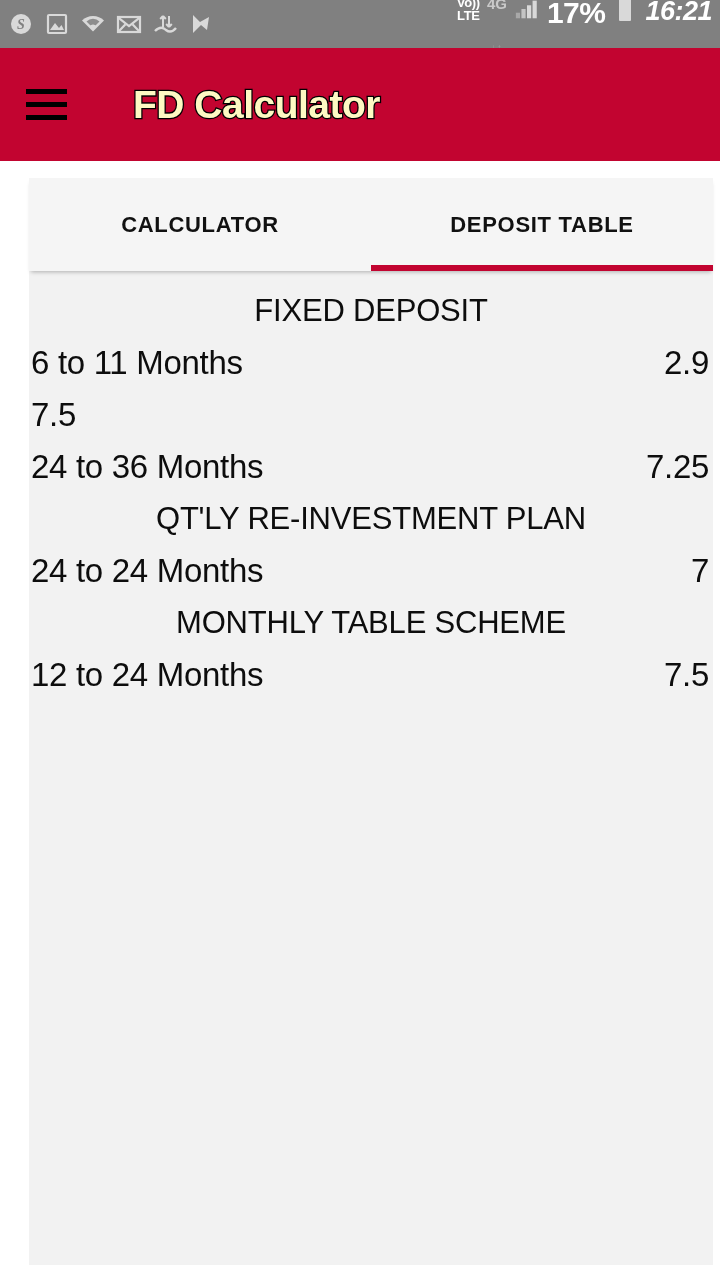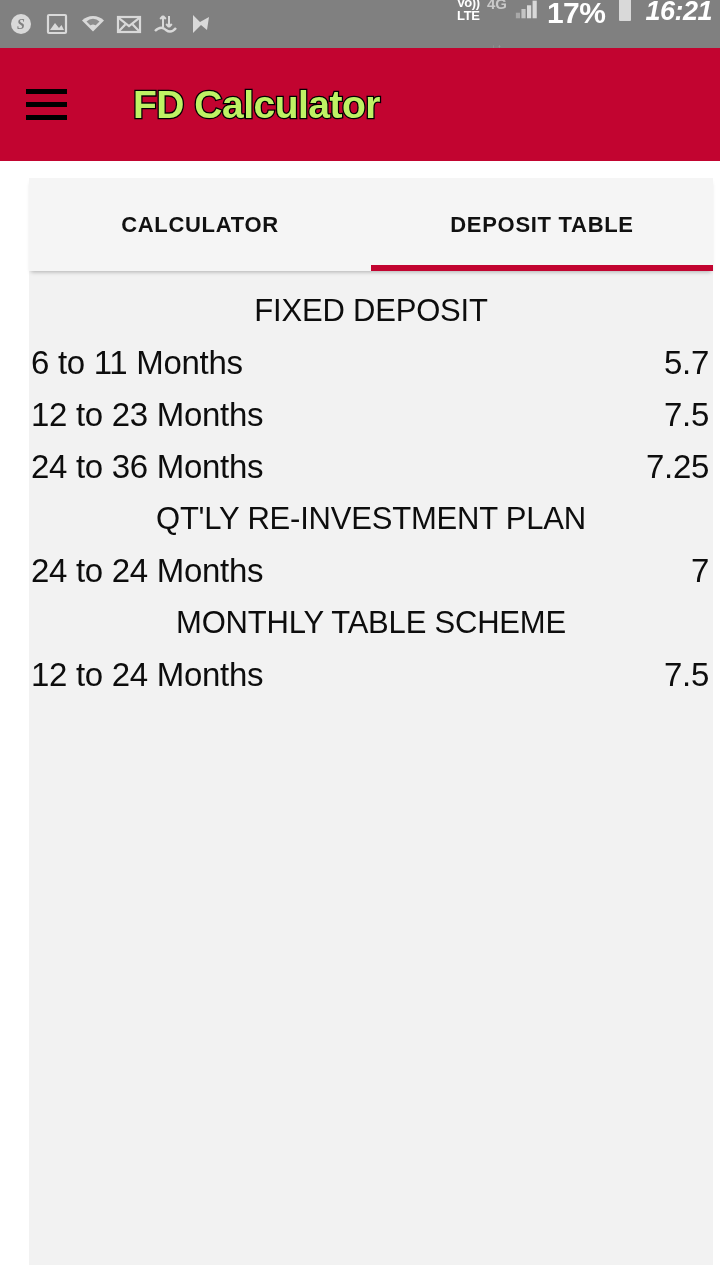--- a/index.html
+++ b/index.html
@@ -109,21 +109,21 @@
     cursor: pointer;
   }
   #menu-button span {
     display: block;
     width: 41px;
     height: 5px;
     background: #000000;
   }
   #app-title {
     margin-left: 51px;
-    color: #bef264;
+    color: #fef9c3;
     font-size: 39px;
     font-weight: bold;
     letter-spacing: -0.5px;
     -webkit-text-stroke: 2.6px #000000;
     paint-order: stroke fill;
   }
 
   
   #content-card {
     position: absolute;
@@ -296,24 +296,23 @@
       <span class="tab-label">DEPOSIT TABLE</span>
       <span class="tab-indicator"></span>
     </div>
   </div>
 
   <div id="table-body">
 
     <div class="section-header">FIXED DEPOSIT</div>
     <div class="rate-row">
       <span class="rate-term">6 to 11 Months</span>
-      <span class="rate-value">5.7</span>
-    </div>
-    <div class="rate-row">
-      <span class="rate-term">12 to 23 Months</span>
+      <span class="rate-value">2.9</span>
+    </div>
+    <div class="rate-row">
       <span class="rate-value">7.5</span>
     </div>
     <div class="rate-row">
       <span class="rate-term">24 to 36 Months</span>
       <span class="rate-value">7.25</span>
     </div>
 
     <div class="section-header">QT'LY RE-INVESTMENT PLAN</div>
     <div class="rate-row">
       <span class="rate-term">24 to 24 Months</span>

